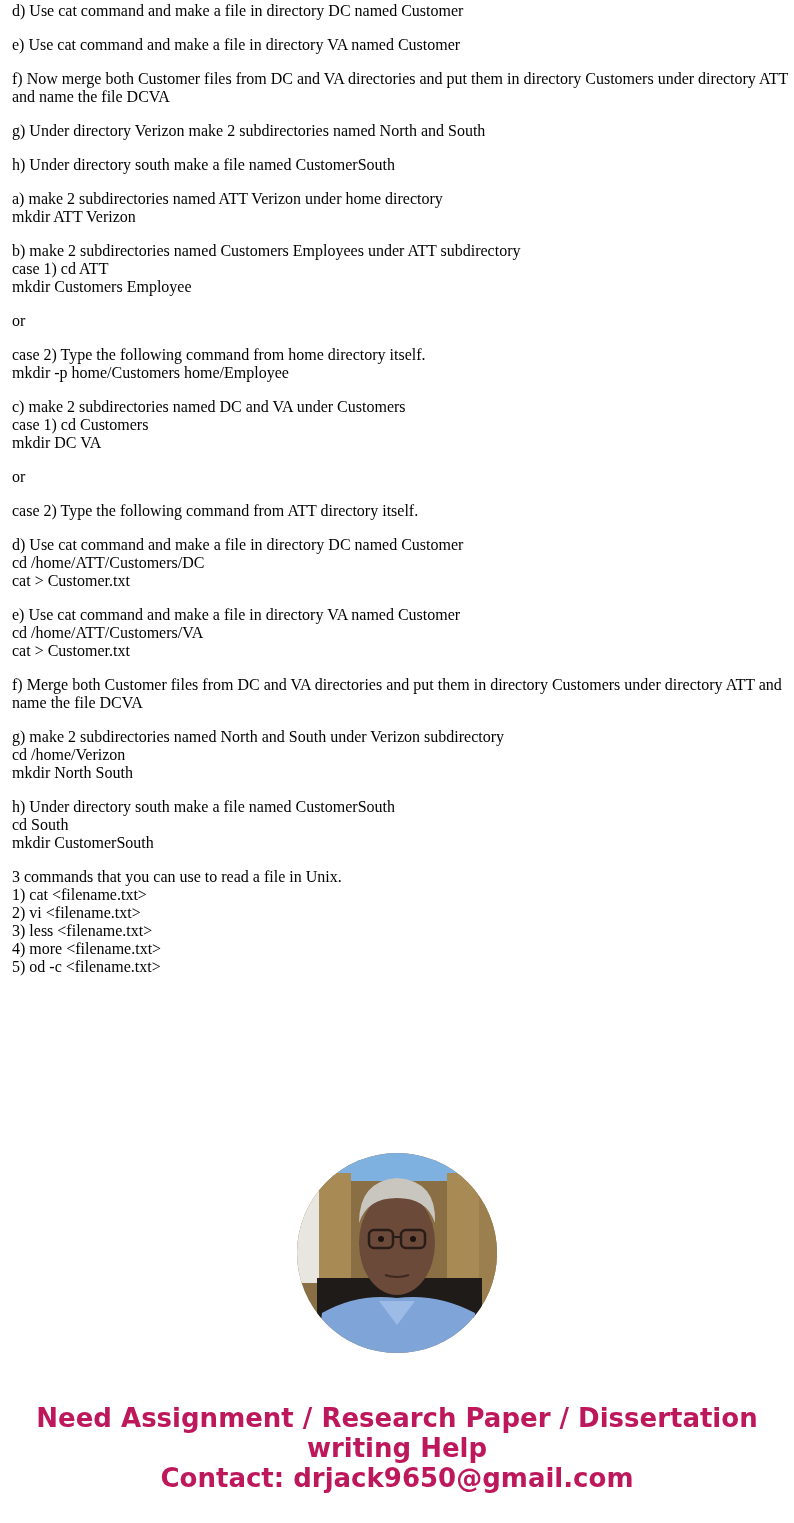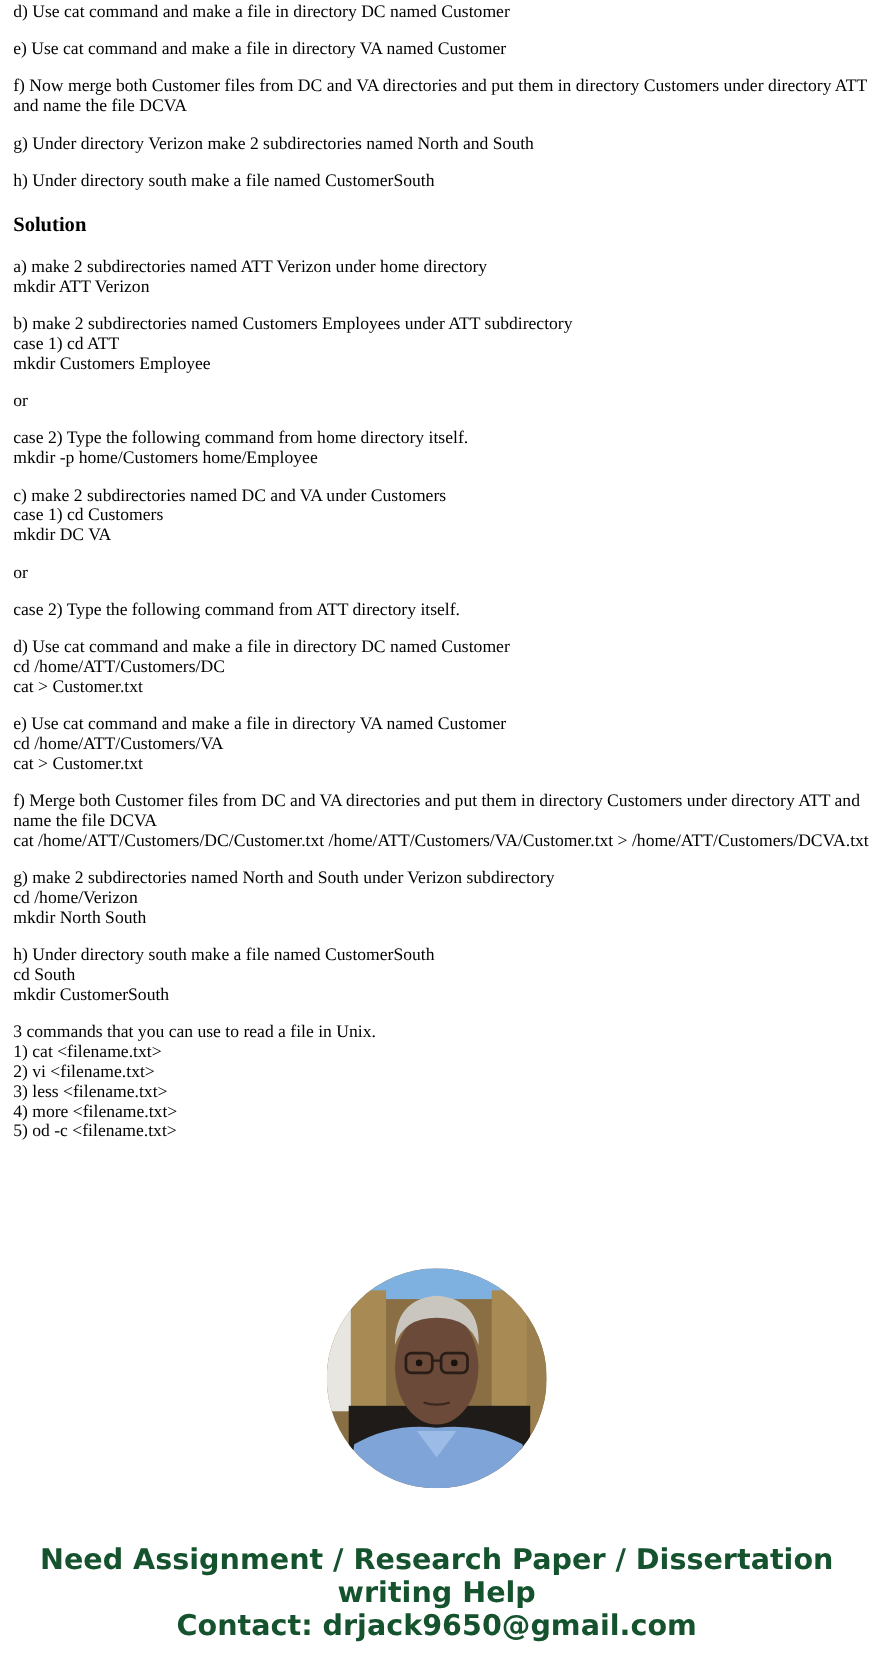--- a/index.html
+++ b/index.html
@@ -36,21 +36,21 @@
     .promo {
       position: absolute;
       left: 0;
       top: 1403px;
       width: 794px;
       text-align: center;
       font-family: "DejaVu Sans", "Liberation Sans", sans-serif;
       font-weight: bold;
       font-size: 26px;
       line-height: 30px;
-      color: #14532d;
+      color: #be185d;
     }
     .promo .line { display: block; }
   </style>
 </head>
 <body>
 
 <div class="content">
   <section>
     <p class="para">
         <span class="line">d) Use cat command and make a file in directory DC named Customer</span>
@@ -62,21 +62,20 @@
         <span class="line">f) Now merge both Customer files from DC and VA directories and put them in directory Customers under directory ATT and name the file DCVA</span>
       </p>
     <p class="para">
         <span class="line">g) Under directory Verizon make 2 subdirectories named North and South</span>
       </p>
     <p class="para">
         <span class="line">h) Under directory south make a file named CustomerSouth</span>
       </p>
   </section>
 
-  <h3 class="heading">Solution</h3>
 
   <section>
     <p class="para">
       <span class="line">a) make 2 subdirectories named ATT Verizon under home directory</span>
       <span class="line">mkdir ATT Verizon</span>
     </p>
     <p class="para">
       <span class="line">b) make 2 subdirectories named Customers Employees under ATT subdirectory</span>
       <span class="line">case 1) cd ATT</span>
       <span class="line">mkdir Customers Employee</span>
@@ -104,21 +103,20 @@
       <span class="line">cd /home/ATT/Customers/DC</span>
       <span class="line">cat &gt; Customer.txt</span>
     </p>
     <p class="para">
       <span class="line">e) Use cat command and make a file in directory VA named Customer</span>
       <span class="line">cd /home/ATT/Customers/VA</span>
       <span class="line">cat &gt; Customer.txt</span>
     </p>
     <p class="para">
       <span class="line">f) Merge both Customer files from DC and VA directories and put them in directory Customers under directory ATT and name the file DCVA</span>
-      <span class="line" style="white-space: nowrap;">cat /home/ATT/Customers/DC/Customer.txt /home/ATT/Customers/VA/Customer.txt &gt; /home/ATT/Customers/DCVA.txt</span>
     </p>
     <p class="para">
       <span class="line">g) make 2 subdirectories named North and South under Verizon subdirectory</span>
       <span class="line">cd /home/Verizon</span>
       <span class="line">mkdir North South</span>
     </p>
     <p class="para">
       <span class="line">h) Under directory south make a file named CustomerSouth</span>
       <span class="line">cd South</span>
       <span class="line">mkdir CustomerSouth</span>

